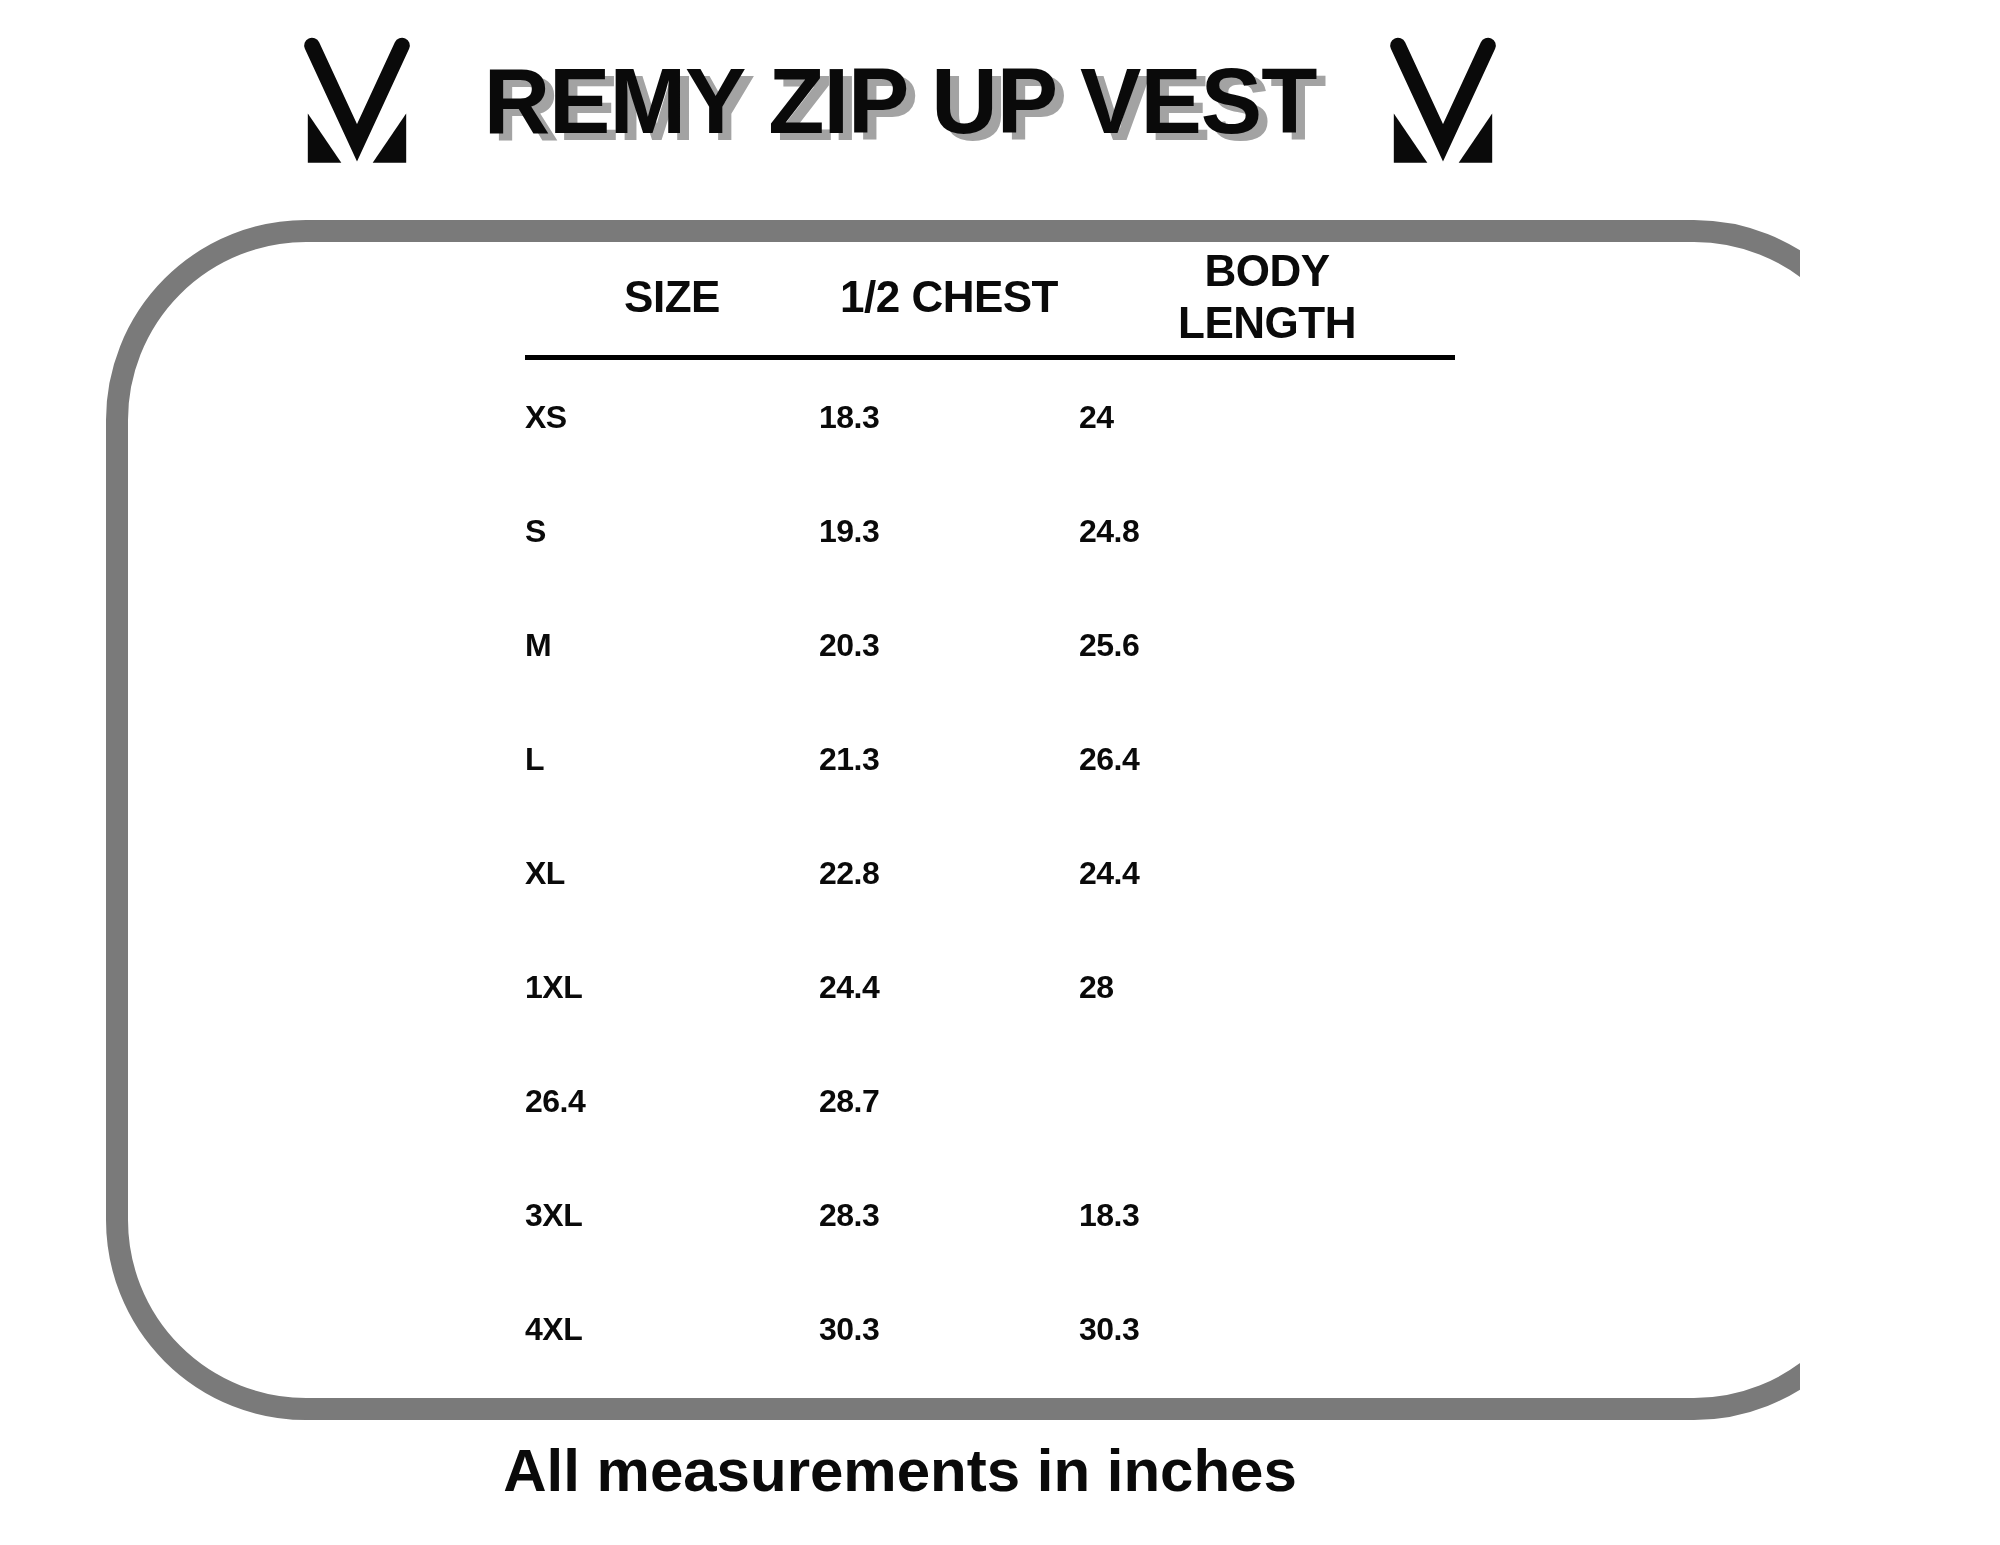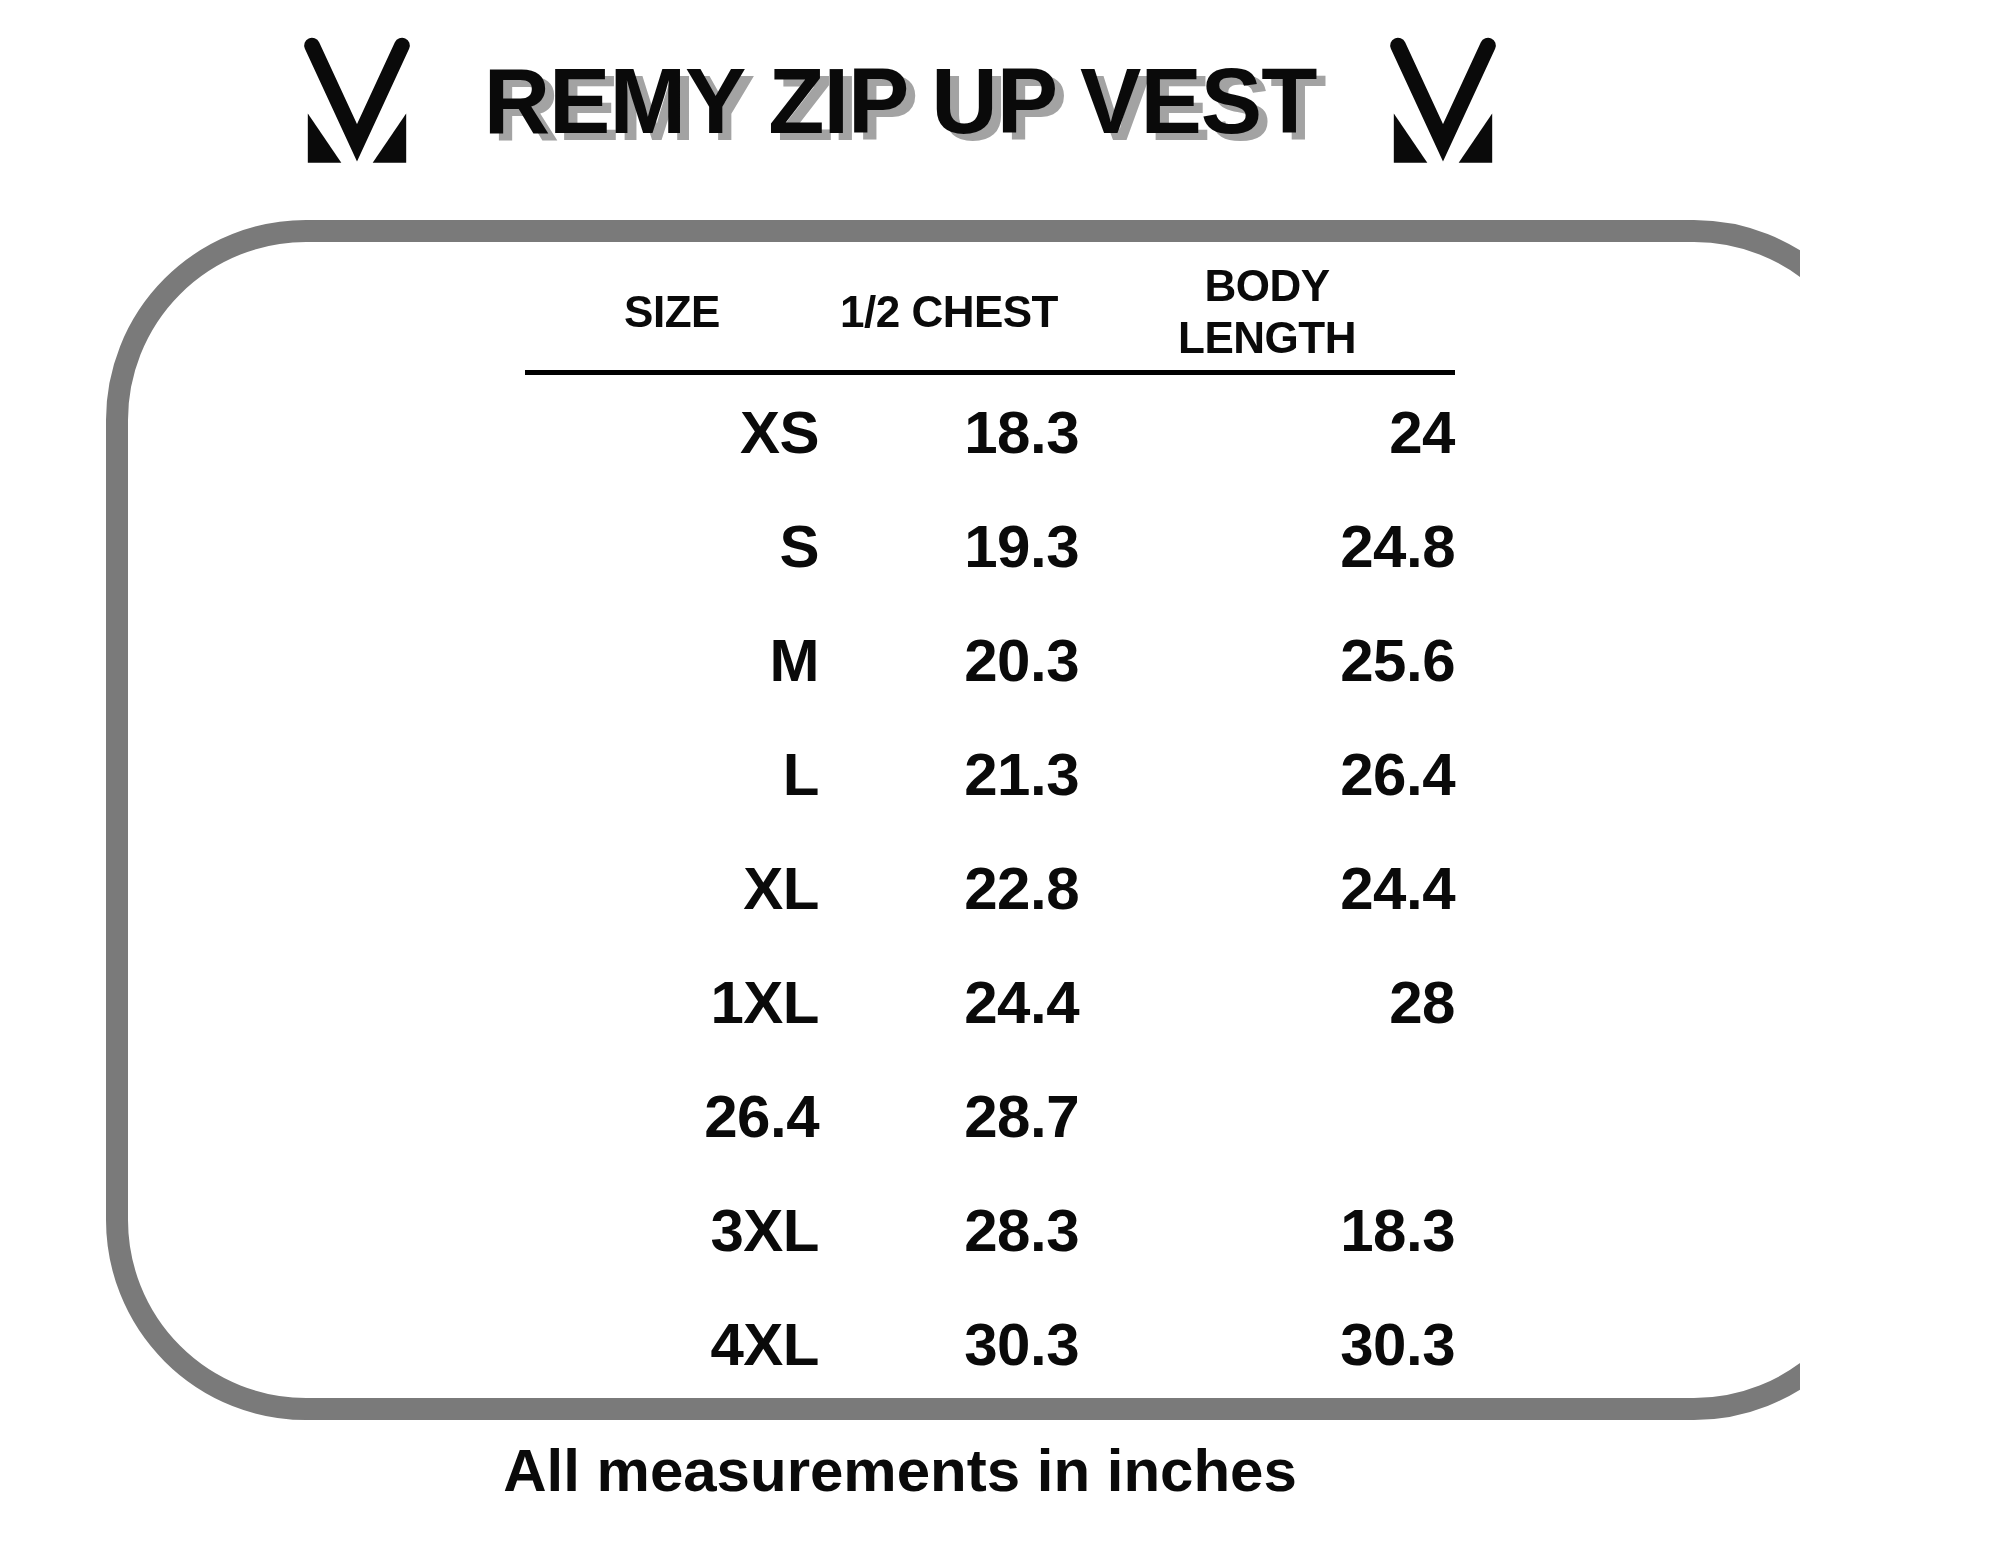--- a/index.html
+++ b/index.html
@@ -40,21 +40,21 @@
     left:106px; top:220px;
     width:1788px; height:1200px;
     border:22px solid #7a7a7a;
     border-radius:200px;
     background:#ffffff;
   }
 
   
   .size-table {
     position:absolute;
-    left:525px; top:253px;
+    left:525px; top:238px;
     width:930px;
   }
   .table-header {
     display:grid;
     grid-template-columns:294px 260px 376px;
     align-items:center;
     height:122px;
     border-bottom:5px solid #000000;
   }
   .th {
@@ -68,22 +68,22 @@
     display:inline-block;
     max-width:250px;
   }
   .table-row {
     display:grid;
     grid-template-columns:294px 260px 376px;
     align-items:center;
     height:114px;
   }
   .td {
-    text-align:right;
-    font-size:60px;
+    text-align:left;
+    font-size:32px;
     font-weight:bold;
     letter-spacing:-0.5px;
   }
 
   
   .footer-note {
     position:absolute;
     top:1436px; left:0;
     width:100%;
     text-align:center;

